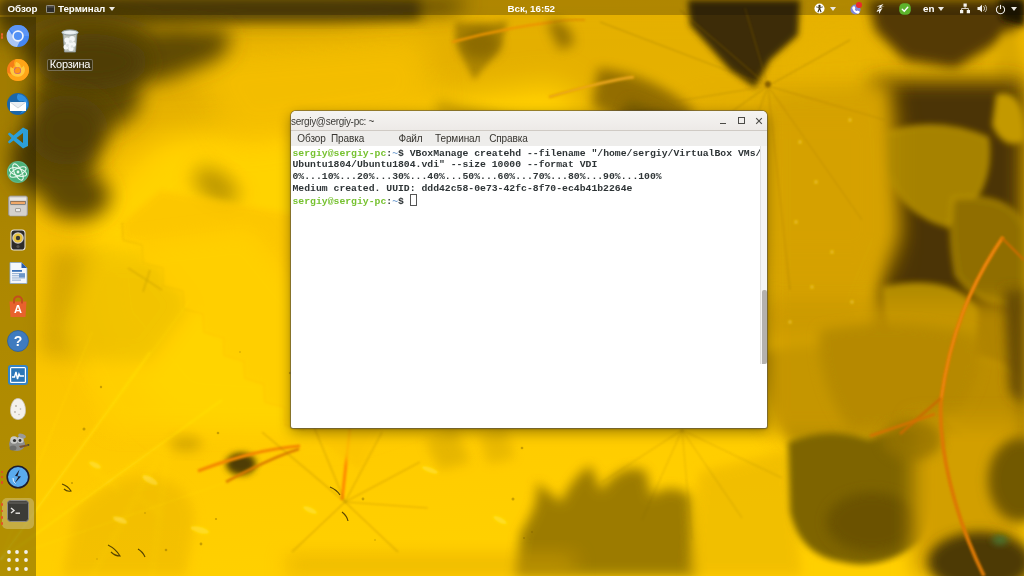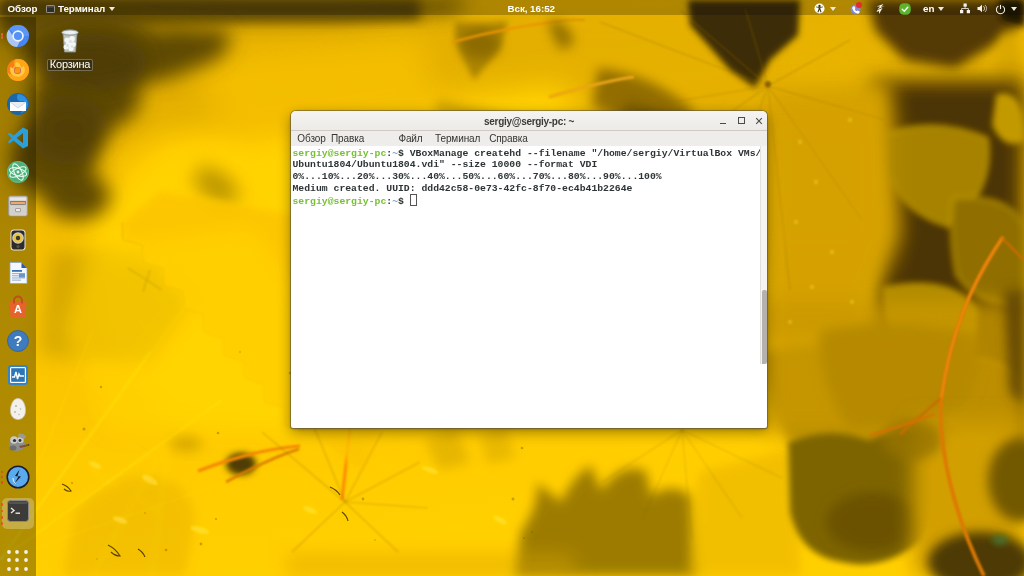--- a/index.html
+++ b/index.html
@@ -11,21 +11,21 @@
   .car{position:absolute;width:0;height:0;border-left:3px solid transparent;border-right:3px solid transparent;border-top:4px solid #ece9e2;top:7px;}
   
   #dock{position:absolute;left:0;top:17px;width:36px;height:559px;background:rgba(22,18,3,0.33);}
   .dk{position:absolute;left:6px;width:24px;height:24px;}
   
   #trash{position:absolute;left:44px;top:27px;width:52px;text-align:center;}
   #trashlbl{display:inline-block;margin-top:0;font-size:11px;letter-spacing:-0.2px;line-height:9.5px;color:#fff;background:rgba(40,36,20,0.55);border:1px solid rgba(255,255,255,0.3);padding:0 1.5px;border-radius:2px;}
   
   #win{position:absolute;left:291px;top:111px;width:476px;height:317px;border-radius:5px 5px 2px 2px;box-shadow:0 0 0 1px rgba(95,88,74,0.55),0 4px 14px rgba(0,0,0,0.4),0 1px 3px rgba(0,0,0,0.3);background:#fff;}
   #titlebar{position:absolute;left:0;top:0;width:100%;height:19px;background:linear-gradient(#f5f4f2,#edeae7);border-bottom:1px solid #cfcac4;border-radius:5px 5px 0 0;}
-  #title{position:absolute;left:0;right:0;top:0;height:19px;line-height:21px;text-align:center;font-size:10px;letter-spacing:-0.3px;font-weight:bold;color:#3c3b37;}
+  #title{position:absolute;left:0;right:0;top:0;height:19px;line-height:21px;font-size:10px;letter-spacing:-0.3px;font-weight:normal;color:#3c3b37;}
   #menubar{position:absolute;left:0;top:20px;width:100%;height:15px;background:#eeedeb;font-size:10px;letter-spacing:-0.1px;color:#36342f;}
   .mi{position:absolute;top:0;height:15px;line-height:15px;}
   #term{position:absolute;left:0;top:35px;width:476px;height:218px;background:#ffffff;border-radius:0 0 2px 2px;overflow:hidden;}
   #ttext{position:absolute;left:1.5px;top:1.5px;font-family:"Liberation Mono",monospace;font-size:9.77px;line-height:11.7px;font-weight:bold;color:#2e3436;white-space:pre;}
   .gr{color:#77c231;}
   .bl{color:#729fcf;}
   #cursor{display:inline-block;width:5px;height:10px;border:1px solid #555;vertical-align:-2px;}
   #sbar{position:absolute;right:0;top:0;width:6px;height:282px;background:#f5f4f3;border-left:1px solid #e2e0dd;}
   #sthumb{position:absolute;right:0.5px;top:144px;width:5px;height:137px;background:#b4b1ae;border-radius:2px;}
 </style>

